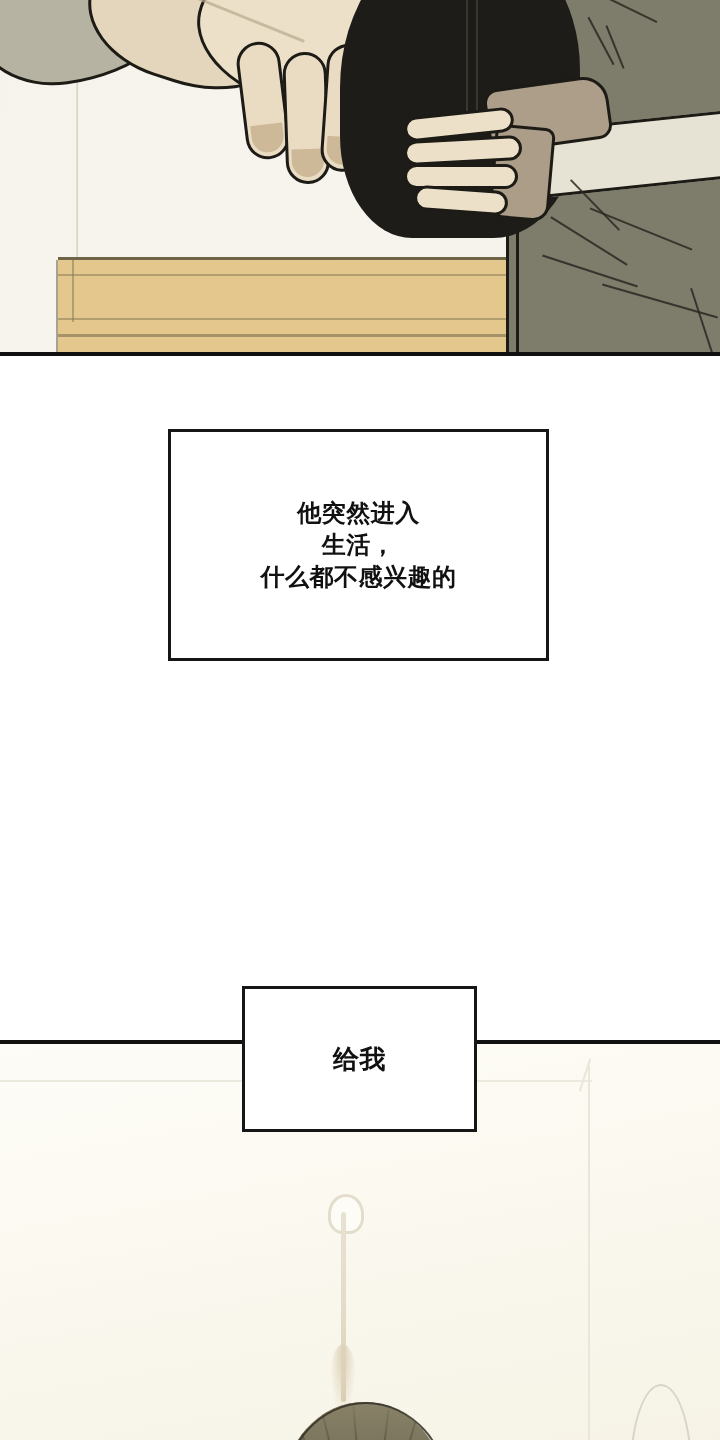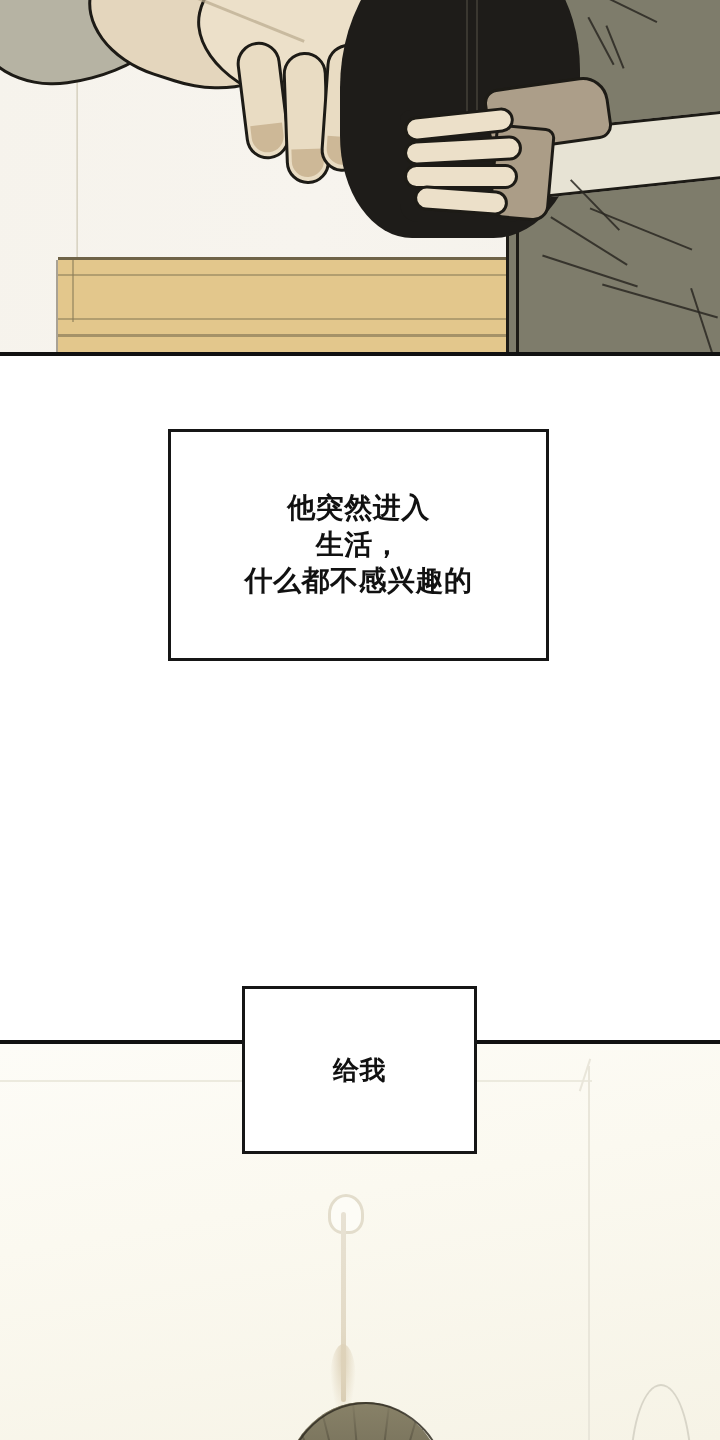--- a/index.html
+++ b/index.html
@@ -305,26 +305,26 @@
     font-weight: 700;
     line-height: 1.32;
     letter-spacing: .5px;
   }
   .box-narration {
     left: 168px;
     top: 429px;
     width: 381px;
     height: 232px;
   }
-  .box-narration .lines { font-size: 28px; }
+  .box-narration .lines { font-size: 24px; }
   .box-dialog {
     left: 242px;
     top: 986px;
     width: 235px;
-    height: 168px;
+    height: 146px;
   }
   .box-dialog .lines { font-size: 26px; }
 
   
   .panel-bottom {
     position: absolute;
     left: 0;
     top: 1040px;
     width: 720px;
     height: 400px;

